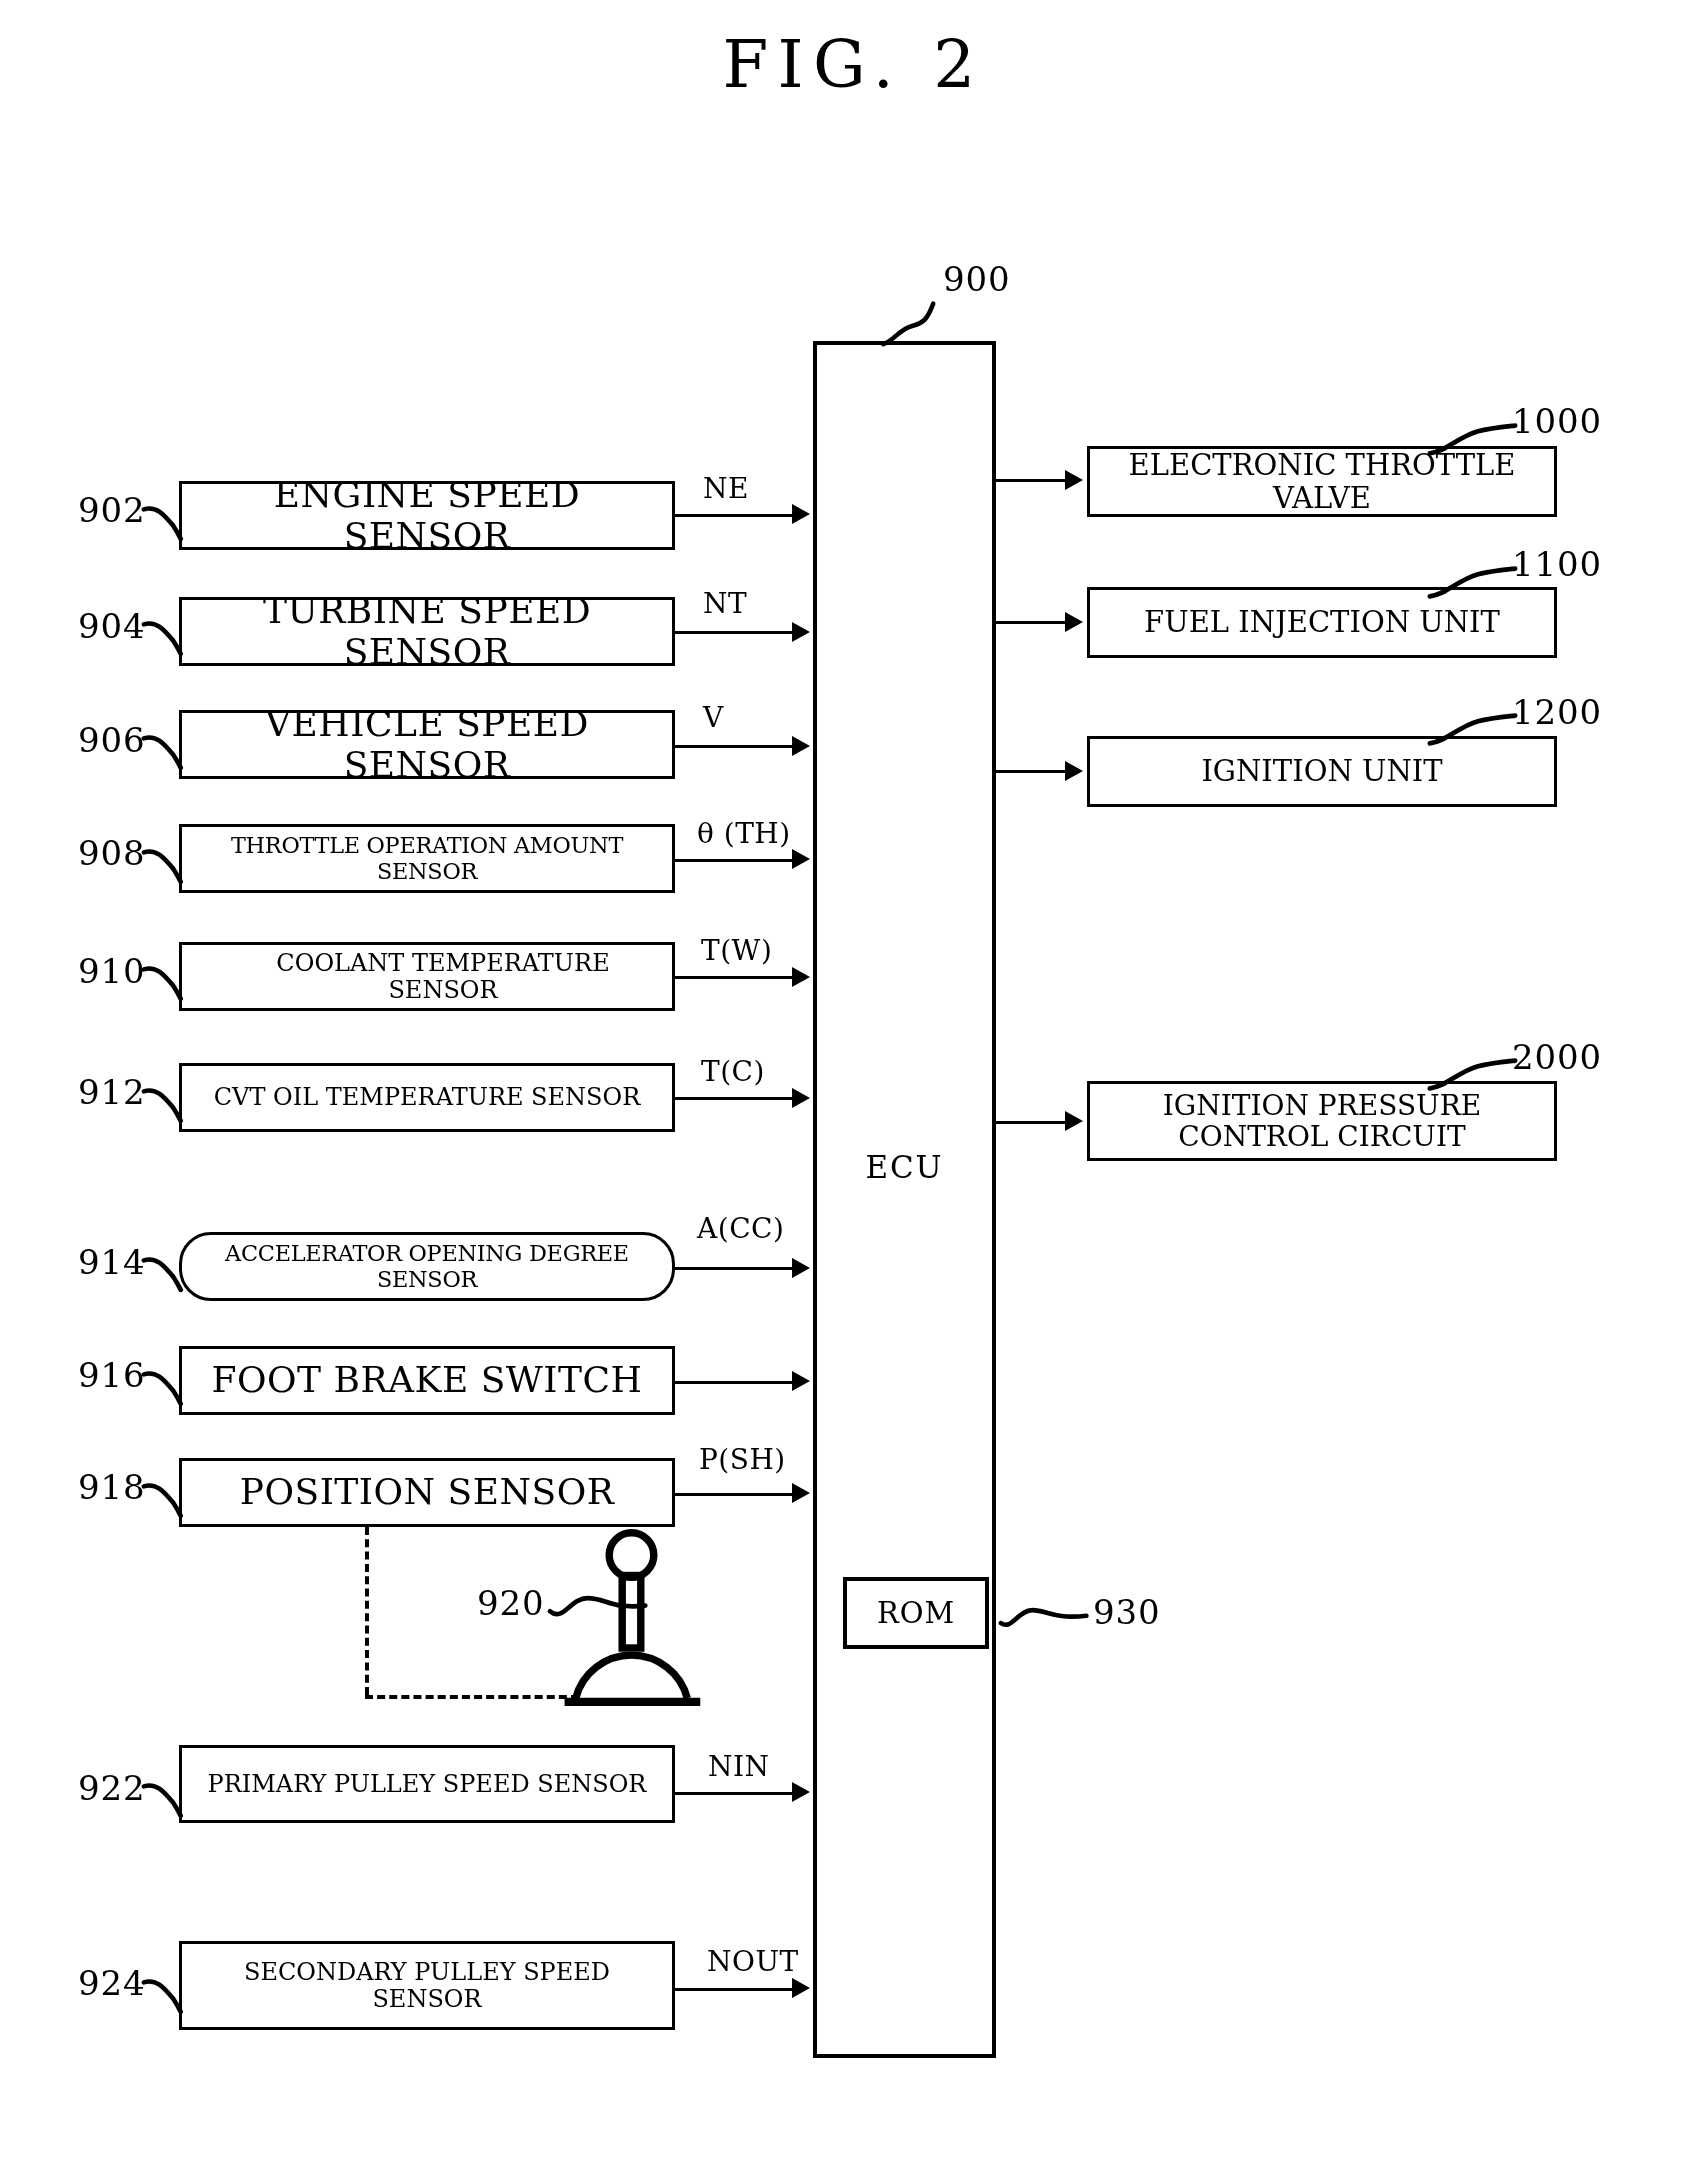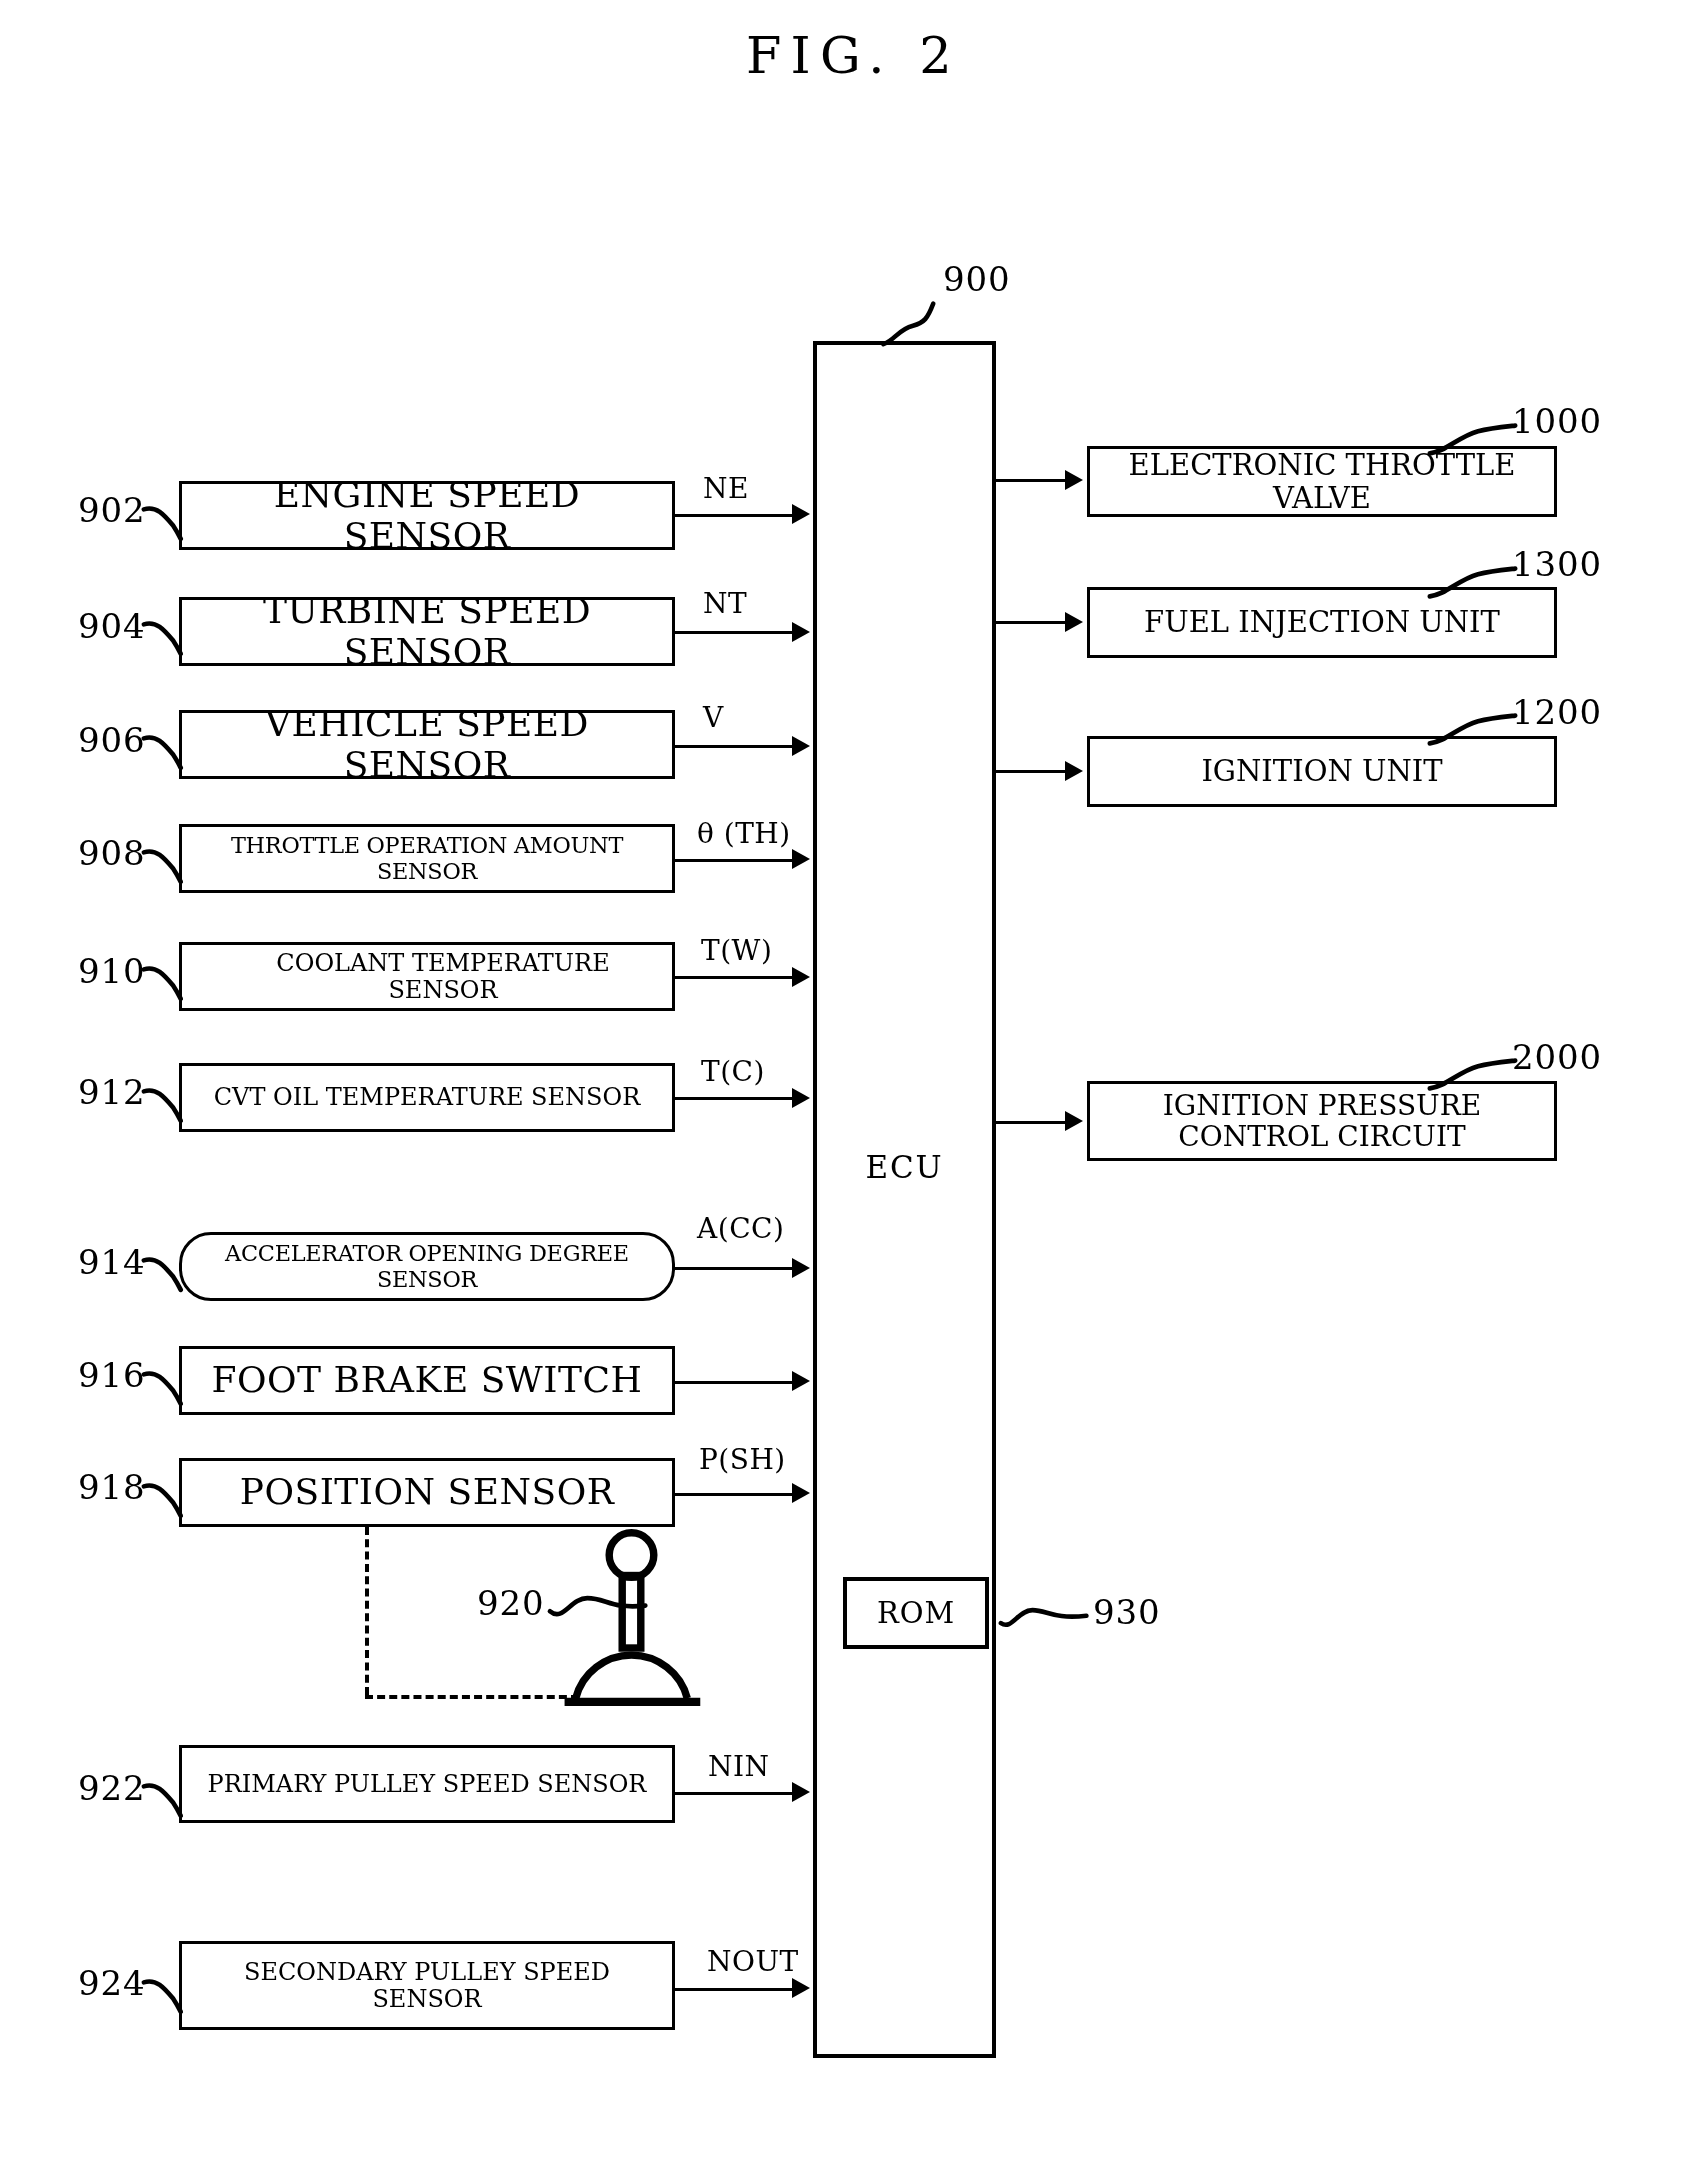--- a/index.html
+++ b/index.html
@@ -19,21 +19,21 @@
     overflow: hidden;
   }
 
   
   .fig-title {
     position: absolute;
     left: 0;
     top: 26px;
     width: 1707px;
     text-align: center;
-    font-size: 51px;
+    font-size: 66px;
     letter-spacing: 9.3px;
     font-family: "DejaVu Serif", "Liberation Serif", serif;
   }
 
   
   .box {
     position: absolute;
     border: 3.7px solid #000;
     background: #fff;
     box-sizing: border-box;
@@ -353,21 +353,21 @@
     <svg width="93" height="39" viewBox="0 0 100 42">
       <path d="M4,36 C22,34 34,18 56,12 C68,9 78,8 96,6" fill="none" stroke="#000" stroke-width="5" stroke-linecap="round"></path>
     </svg>
   </div>
 
   <div class="box out-box" style="top:587px;">
     <span class="box-label">FUEL INJECTION UNIT</span>
   </div>
   <div class="hline" style="left:996px; top:621px; width:71px;"></div>
   <div class="arrow-r" style="left:1065px; top:612px;"></div>
-  <div class="ref" style="left:1512px; top:544px;">1300</div>
+  <div class="ref" style="left:1512px; top:544px;">1100</div>
   <div class="leader" style="left:1426px; top:563px;">
     <svg width="93" height="39" viewBox="0 0 100 42">
       <path d="M4,36 C22,34 34,18 56,12 C68,9 78,8 96,6" fill="none" stroke="#000" stroke-width="5" stroke-linecap="round"></path>
     </svg>
   </div>
 
   <div class="box out-box" style="top:736px;">
     <span class="box-label">IGNITION UNIT</span>
   </div>
   <div class="hline" style="left:996px; top:770px; width:71px;"></div>

